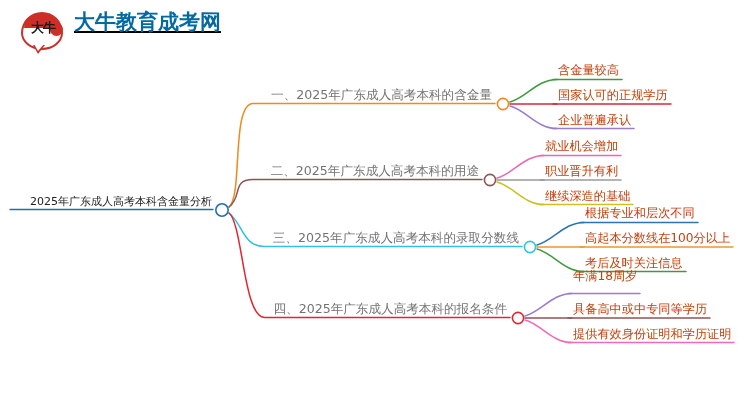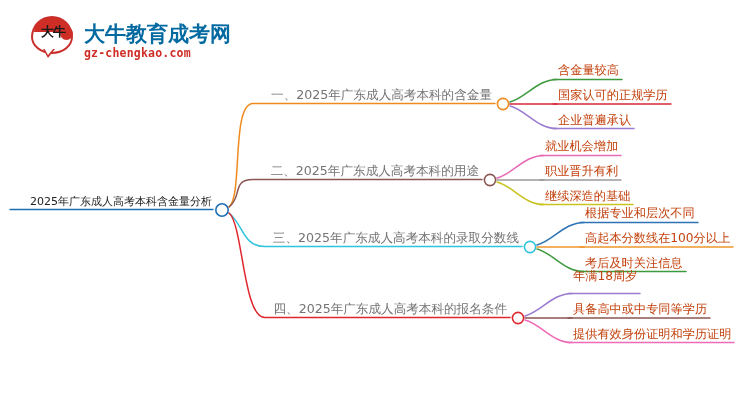--- a/index.html
+++ b/index.html
@@ -23,26 +23,27 @@
   #svg-lines {
     position: absolute;
     left: 0; top: 0;
     width: 750px;
     height: 410px;
   }
 
   
   .logo-block {
     position: absolute;
-    left: 30px;
+    left: 20px;
     top: 10px;
     width: 175px;
     height: 50px;
     display: flex;
-    align-items: flex-end;
+    align-items: flex-start;
+    text-decoration: underline;
   }
   .logo-mark {
     position: relative;
     width: 46px;
     height: 46px;
     flex: 0 0 46px;
   }
   .logo-bubble {
     position: absolute;
     left: 1px; top: 2px;
@@ -150,21 +151,20 @@
     <div class="logo-mark">
       <div class="logo-bubble"></div>
       <div class="logo-bubble-tail"></div>
       <div class="logo-bubble-tail-inner"></div>
       <div class="logo-red-arc"></div>
       <div class="logo-red-dot"></div>
       <div class="logo-cn">大牛</div>
     </div>
     <div class="logo-text">
       <div class="logo-title">大牛教育成考网</div>
-      <div class="logo-sub">gz-chengkao.com</div>
     </div>
   </div>
 
   <svg id="svg-lines" viewBox="0 0 750 410">
       <path d="M 10,209.5 L 213,209.5" fill="none" stroke="#1f6fb5" stroke-width="1.4" stroke-linecap="round"></path>
       <circle cx="222" cy="210" r="6.2" fill="#ffffff" stroke="#1f6fb5" stroke-width="1.6"></circle>
       <path d="M 229,207 C 243,196 231,104 253,103.6 L 495,103.6" fill="none" stroke="#ef8a1e" stroke-width="1.5" stroke-linecap="round"></path>
       <circle cx="503" cy="104" r="5.6" fill="#ffffff" stroke="#ef8a1e" stroke-width="1.6"></circle>
       <path d="M 510,102 C 526,98 537,79.4 557,79.4" fill="none" stroke="#3f9a3f" stroke-width="1.5" stroke-linecap="round"></path>
       <path d="M 553,79.4 L 622,79.4" fill="none" stroke="#3f9a3f" stroke-width="1.5" stroke-linecap="round"></path>

